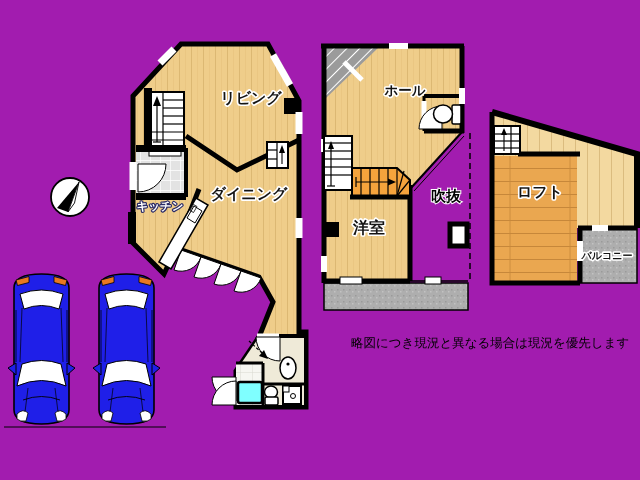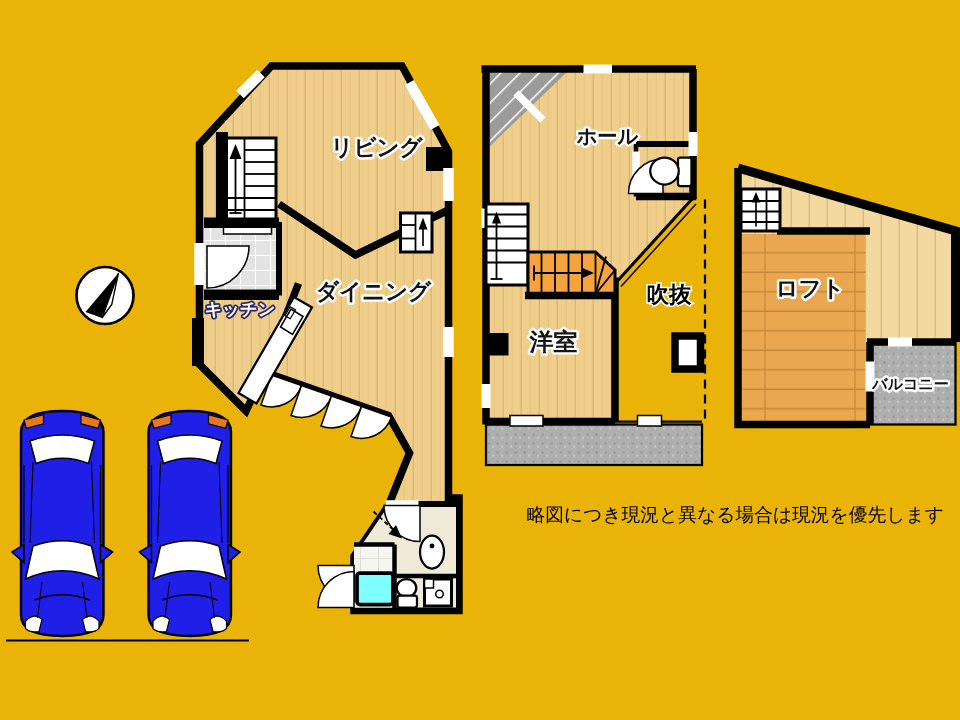--- a/index.html
+++ b/index.html
@@ -1,16 +1,16 @@
 <!DOCTYPE html>
 <html><head>
 <meta charset="utf-8">
 <style>
   html,body{margin:0;padding:0;background:#fff;}
-  #stage{position:relative;width:640px;height:480px;background:#eab308;overflow:hidden;}
+  #stage{position:relative;width:640px;height:480px;background:#a21caf;overflow:hidden;}
   svg{display:block;}
   text{font-family:"Liberation Sans","DejaVu Sans",sans-serif;}
   .rl{font-weight:bold;fill:#141414;stroke:#ffffff;stroke-width:3.2px;paint-order:stroke;stroke-linejoin:round;}
   .rl-plain{font-weight:bold;fill:#000;stroke:#ffffff;stroke-width:2px;paint-order:stroke;}
   .rl-kit{font-weight:bold;fill:#ffffff;stroke:#2b2b66;stroke-width:2.4px;paint-order:stroke;stroke-linejoin:round;}
   .note{fill:#000;font-weight:normal;}
   .wall{stroke:#000;fill:none;}
   .win{stroke:#fff;fill:none;}
   .fan{fill:#fff;stroke:#000;stroke-width:1;}
   .fix{fill:#fff;stroke:#000;stroke-width:1.5;}

